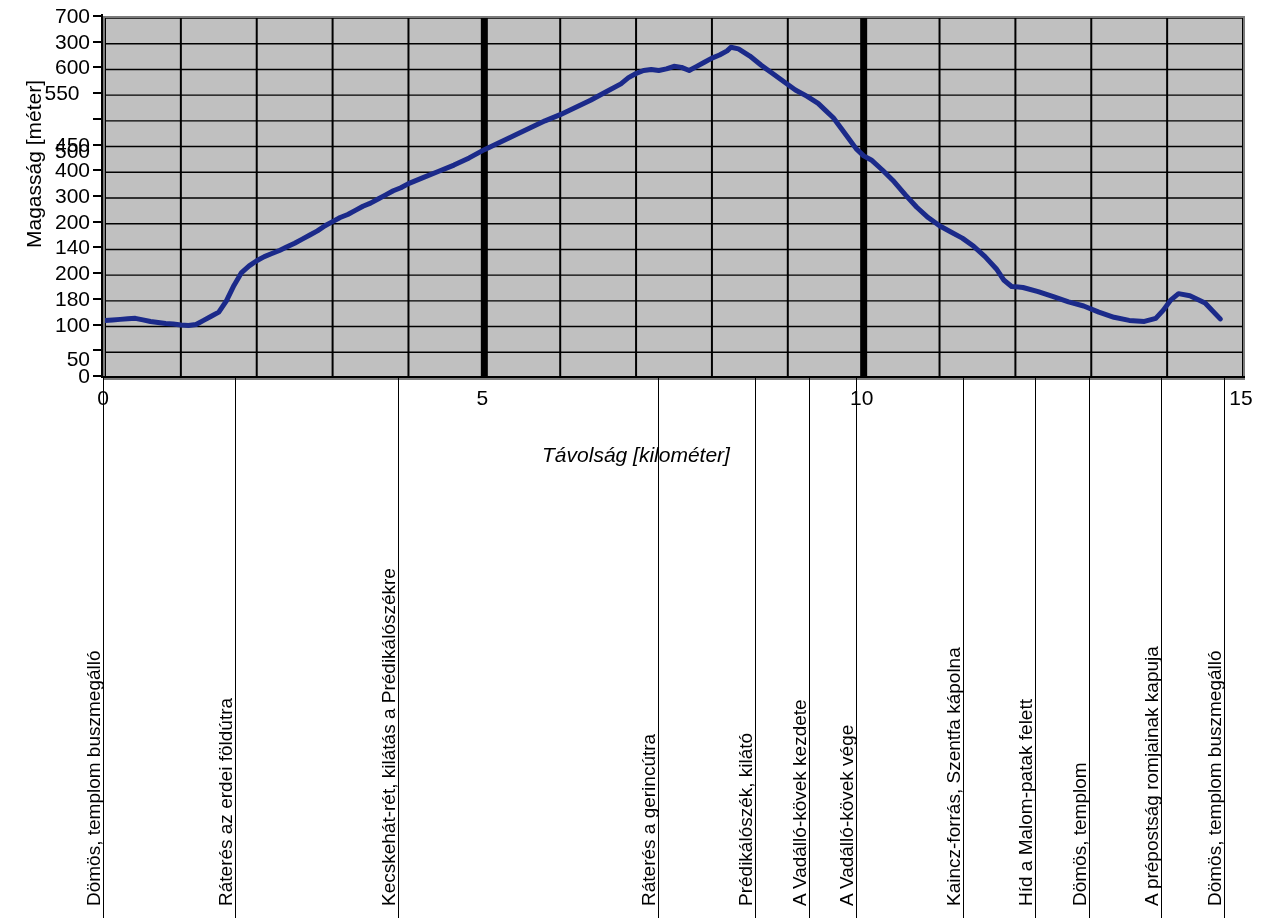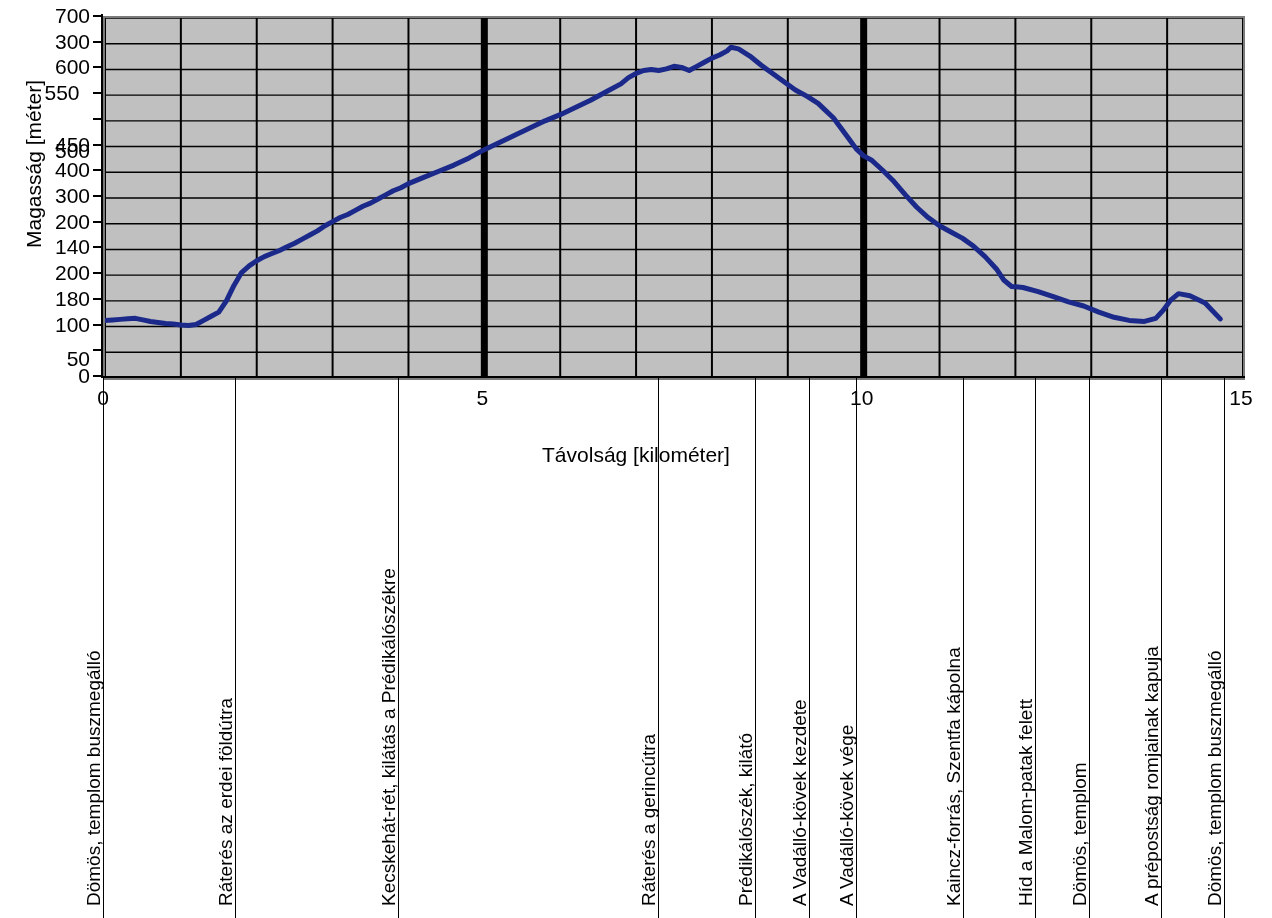--- a/index.html
+++ b/index.html
@@ -58,21 +58,21 @@
     font-size:21px;color:#000;
     transform:translateX(-50%);
     white-space:nowrap;
   }
 
   
   #xtitle{
     position:absolute;
     left:0;right:0;top:443px;
     text-align:center;
-    font-size:21px;color:#000;
+    font-size:21px;color:#000;font-style:italic;
   }
 
   
   .annot{
     position:absolute;
     top:378px;
     width:1px;
     background:#000;
   }
   .annot-lbl{

